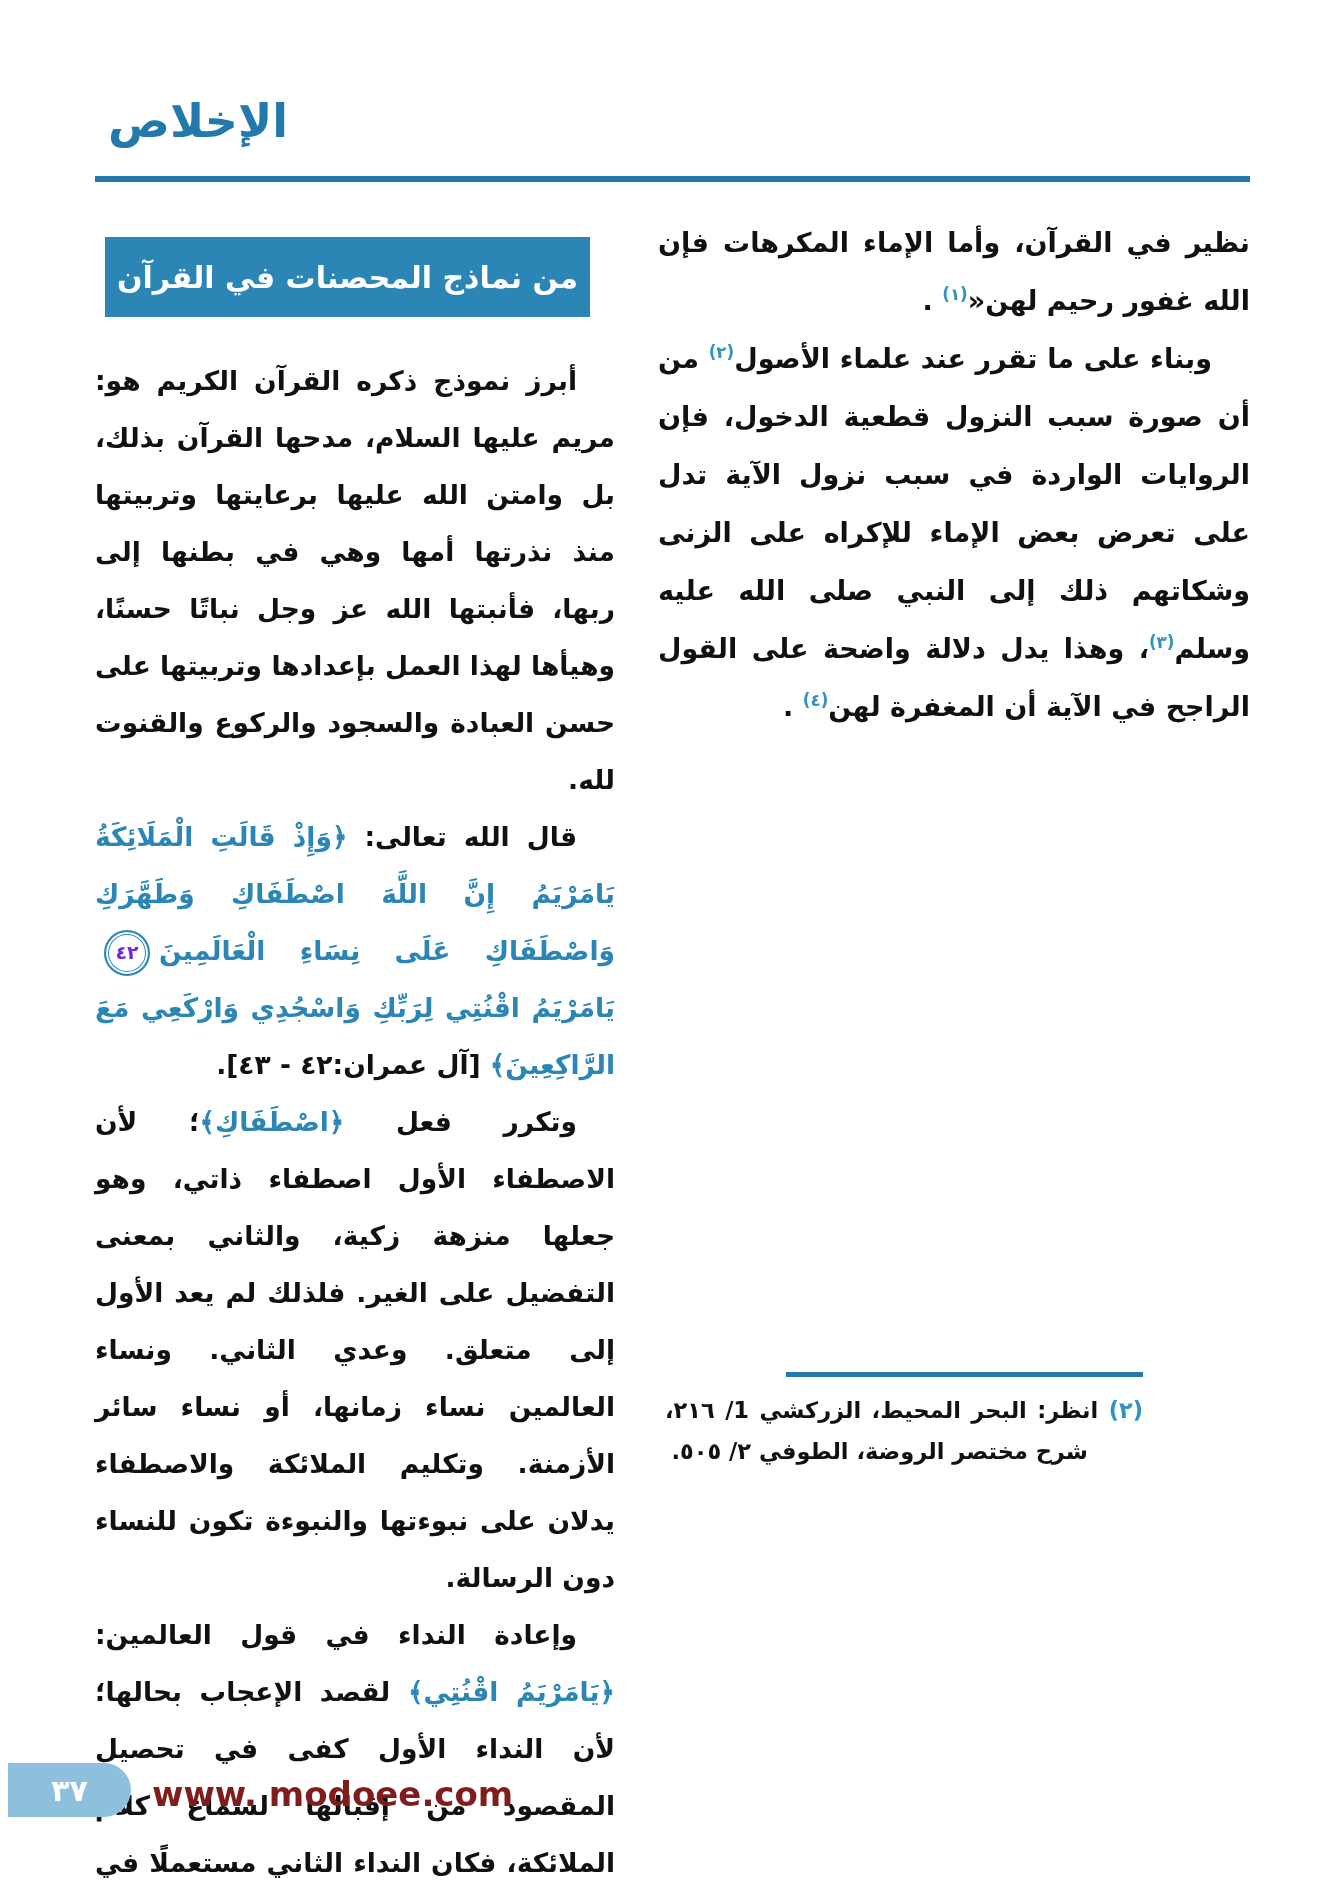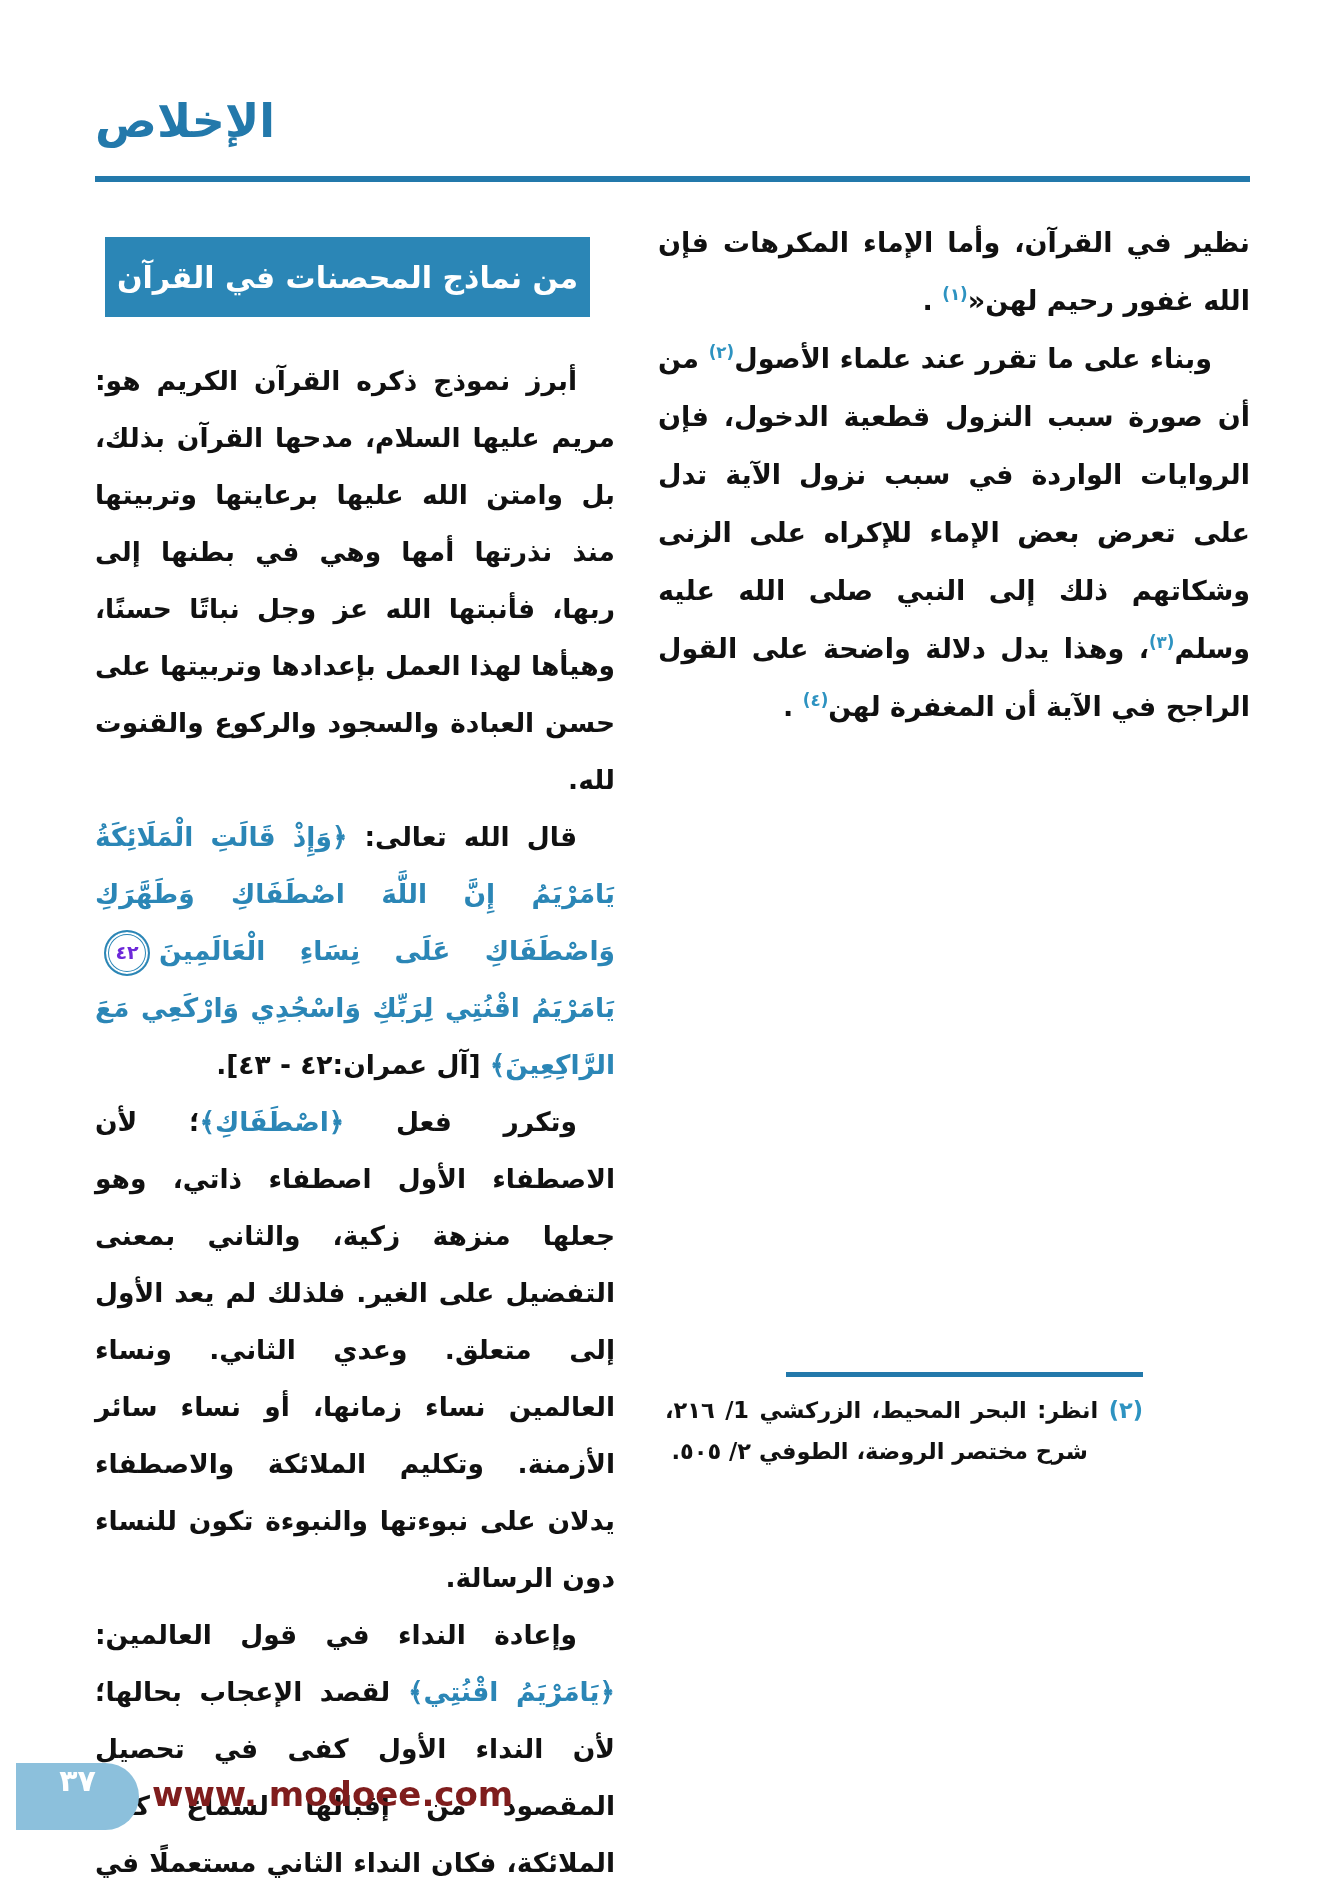--- a/index.html
+++ b/index.html
@@ -7,21 +7,21 @@
     position:relative;
     width:1339px;height:1890px;
     margin:0 auto;
     background:#ffffff;
     font-family:"DejaVu Sans",sans-serif;
     overflow:hidden;
     color:#111;
   }
   
   .chapter-title{
-    position:absolute;left:95px;top:94px;
+    position:absolute;left:108px;top:94px;
     font-size:46px;font-weight:bold;color:#2379ab;
     direction:rtl;
   }
   .header-rule{
     position:absolute;left:95px;top:176px;
     width:1155px;height:6px;background:#2379ab;
   }
   
   .col{
     direction:rtl;text-align:justify;font-weight:bold;
@@ -61,23 +61,23 @@
   .footnotes{
     position:absolute;top:1372px;right:196px;width:478px;
     direction:rtl;text-align:justify;
     font-size:22.5px;line-height:41px;font-weight:bold;
   }
   .fn-rule{width:357px;height:5px;background:#2379ab;margin-bottom:13px;}
   .fn{padding-right:55px;text-indent:-55px;margin:0;}
   .fn-marker{color:#2e93c1;}
   
   .footer-pill{
-    position:absolute;left:16px;top:1763px;width:123px;height:67px;
+    position:absolute;left:8px;top:1763px;width:123px;height:54px;
     background:#8cc0dc;border-radius:0 34px 34px 0;
-    display:flex;align-items:flex-start;justify-content:center;
+    display:flex;align-items:center;justify-content:center;
     color:#fff;font-size:30px;font-weight:bold;
   }
   .footer-url{
     position:absolute;left:152px;top:1774px;
     font-size:34px;font-weight:bold;color:#7f1d1d;direction:ltr;text-align:center;
   }
 </style>
 </head>
 <body>
 

